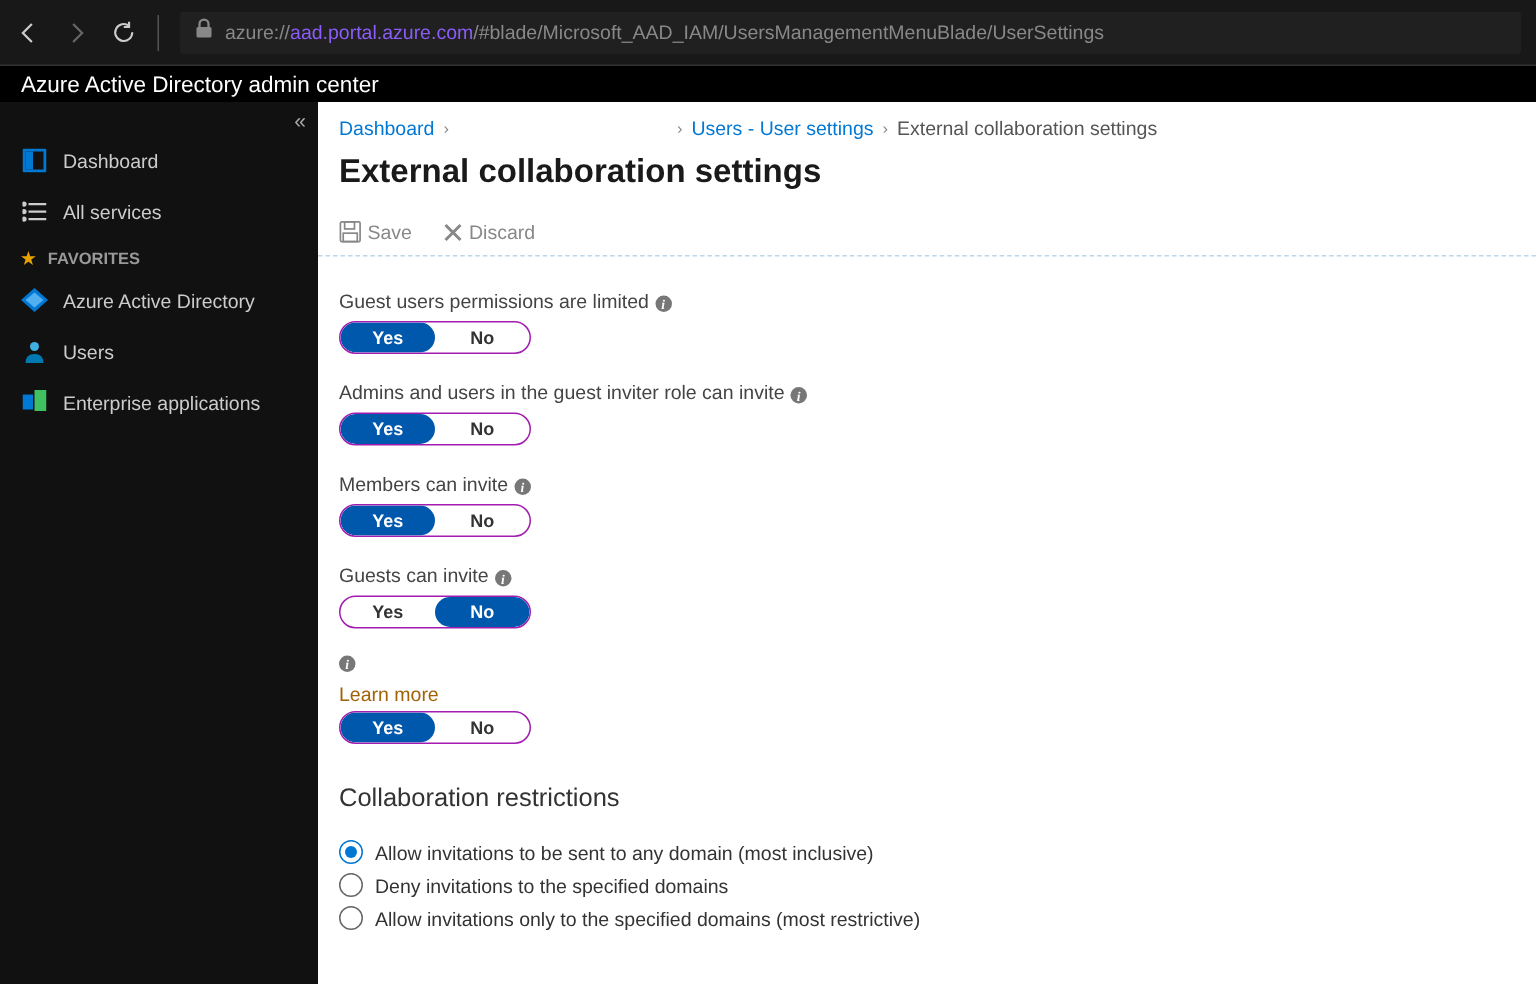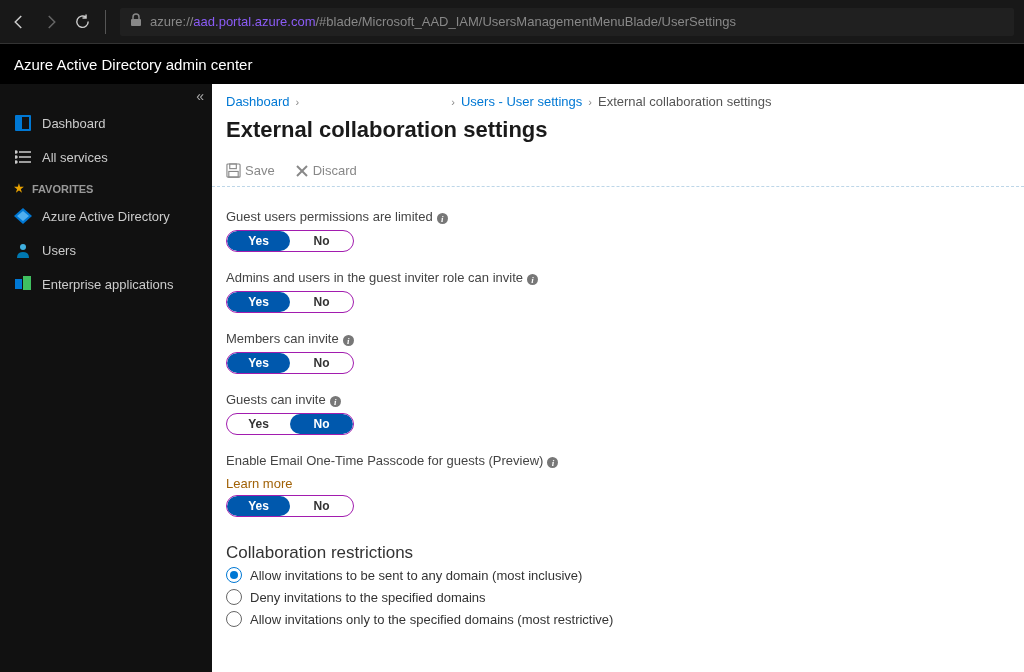--- a/index.html
+++ b/index.html
@@ -3,21 +3,21 @@
   <meta charset="utf-8">
   <style>
     * { margin: 0; padding: 0; box-sizing: border-box; font-family: "Segoe UI", Arial, sans-serif; }
     body { width: 1024px; height: 672px; overflow: hidden; background: #fff; }
     .browser-bar { height: 44px; background: #181818; display: flex; align-items: center; padding: 0 10px; gap: 14px; border-bottom: 1px solid #333; }
     .nav-arrow { color: #aaa; font-size: 18px; cursor: pointer; }
     .nav-arrow svg { display: block; }
     .url-bar { flex: 1; display: flex; align-items: center; gap: 8px; background: #202020; border-radius: 2px; padding: 4px 10px; height: 28px; }
     .url-text { color: #888; font-size: 13px; white-space: nowrap; overflow: hidden; }
     .url-text .domain { color: #8b5cf6; }
-    .header-bar { height: 40px; background: #000; display: flex; align-items: center; padding: 0 14px; }
+    .header-bar { height: 24px; background: #000; display: flex; align-items: center; padding: 0 14px; }
     .header-title { color: #fff; font-size: 15px; font-weight: 400; }
     .body-row { display: flex; height: calc(672px - 44px - 40px); }
     .sidebar { width: 212px; background: #111; color: #ccc; position: relative; }
     .sidebar .collapse { position: absolute; top: 4px; right: 8px; color: #aaa; font-size: 14px; cursor: pointer; }
     .sb-items { padding-top: 22px; }
     .sb-item { display: flex; align-items: center; gap: 10px; padding: 8px 14px; font-size: 13px; cursor: pointer; }
     .sb-icon { width: 18px; height: 18px; display: flex; align-items: center; justify-content: center; }
     .sb-header { font-size: 11px; color: #999; font-weight: 600; padding: 8px 14px 4px 14px; display: flex; align-items: center; gap: 8px; }
     .main { flex: 1; background: #fff; overflow: hidden; }
     .breadcrumb { display: flex; align-items: center; gap: 6px; padding: 10px 14px 6px 14px; font-size: 13px; color: #555; }
@@ -29,21 +29,21 @@
     .tb-btn { display: flex; align-items: center; gap: 4px; color: #888; font-size: 13px; cursor: default; }
     .tb-btn svg { display: block; }
     .settings { padding: 22px 14px; }
     .setting { margin-bottom: 18px; }
     .setting-label { font-size: 13px; color: #444; margin-bottom: 6px; display: flex; align-items: flex-end; gap: 4px; }
     .info-icon { font-size: 9px; background: #777; color: #fff; border-radius: 50%; width: 11px; height: 11px; display: inline-flex; align-items: center; justify-content: center; font-weight: bold; font-style: italic; font-family: Georgia, serif; }
     .learn-more { color: #a16207; font-size: 13px; cursor: pointer; margin-bottom: 4px; display: inline-block; }
     .toggle { display: flex; width: 128px; border: 1px solid #a21caf; border-radius: 12px; overflow: hidden; height: 22px; cursor: pointer; font-weight: bold; }
     .toggle div { flex: 1; display: flex; align-items: center; justify-content: center; font-size: 12px; color: #333; }
     .toggle .active { background: #0058ad; color: #fff; border-radius: 12px; }
-    .section-h { font-size: 17px; color: #333; margin: 26px 0 4px 0; font-weight: 400; }
+    .section-h { font-size: 17px; color: #333; margin: 26px 0 18px 0; font-weight: 400; }
     .radio-opt { display: flex; align-items: center; gap: 8px; margin-bottom: 6px; font-size: 13px; color: #333; cursor: pointer; }
     .radio { width: 16px; height: 16px; border: 1px solid #666; border-radius: 50%; display: flex; align-items: center; justify-content: center; }
     .radio.checked { border-color: #0078d4; }
     .radio.checked::after { content: ""; width: 8px; height: 8px; background: #0078d4; border-radius: 50%; }
     .separator { width: 1px; height: 24px; background: #555; }
     .lock-icon { color: #888; }
   </style>
 </head>
 <body>
 
@@ -209,21 +209,20 @@
             <span class="info-icon">i</span>
           </div>
         <div class="toggle">
           <div>Yes</div>
           <div class="active">No</div>
         </div>
       </div>
 
       <div class="setting">
         <div class="setting-label">
-            <span>Enable Email One-Time Passcode for guests (Preview)</span>
             <span class="info-icon">i</span>
           </div>
         <span class="learn-more">Learn more</span>
         <div class="toggle">
           <div class="active">Yes</div>
           <div>No</div>
         </div>
       </div>
 
       <div class="section-h">Collaboration restrictions</div>

